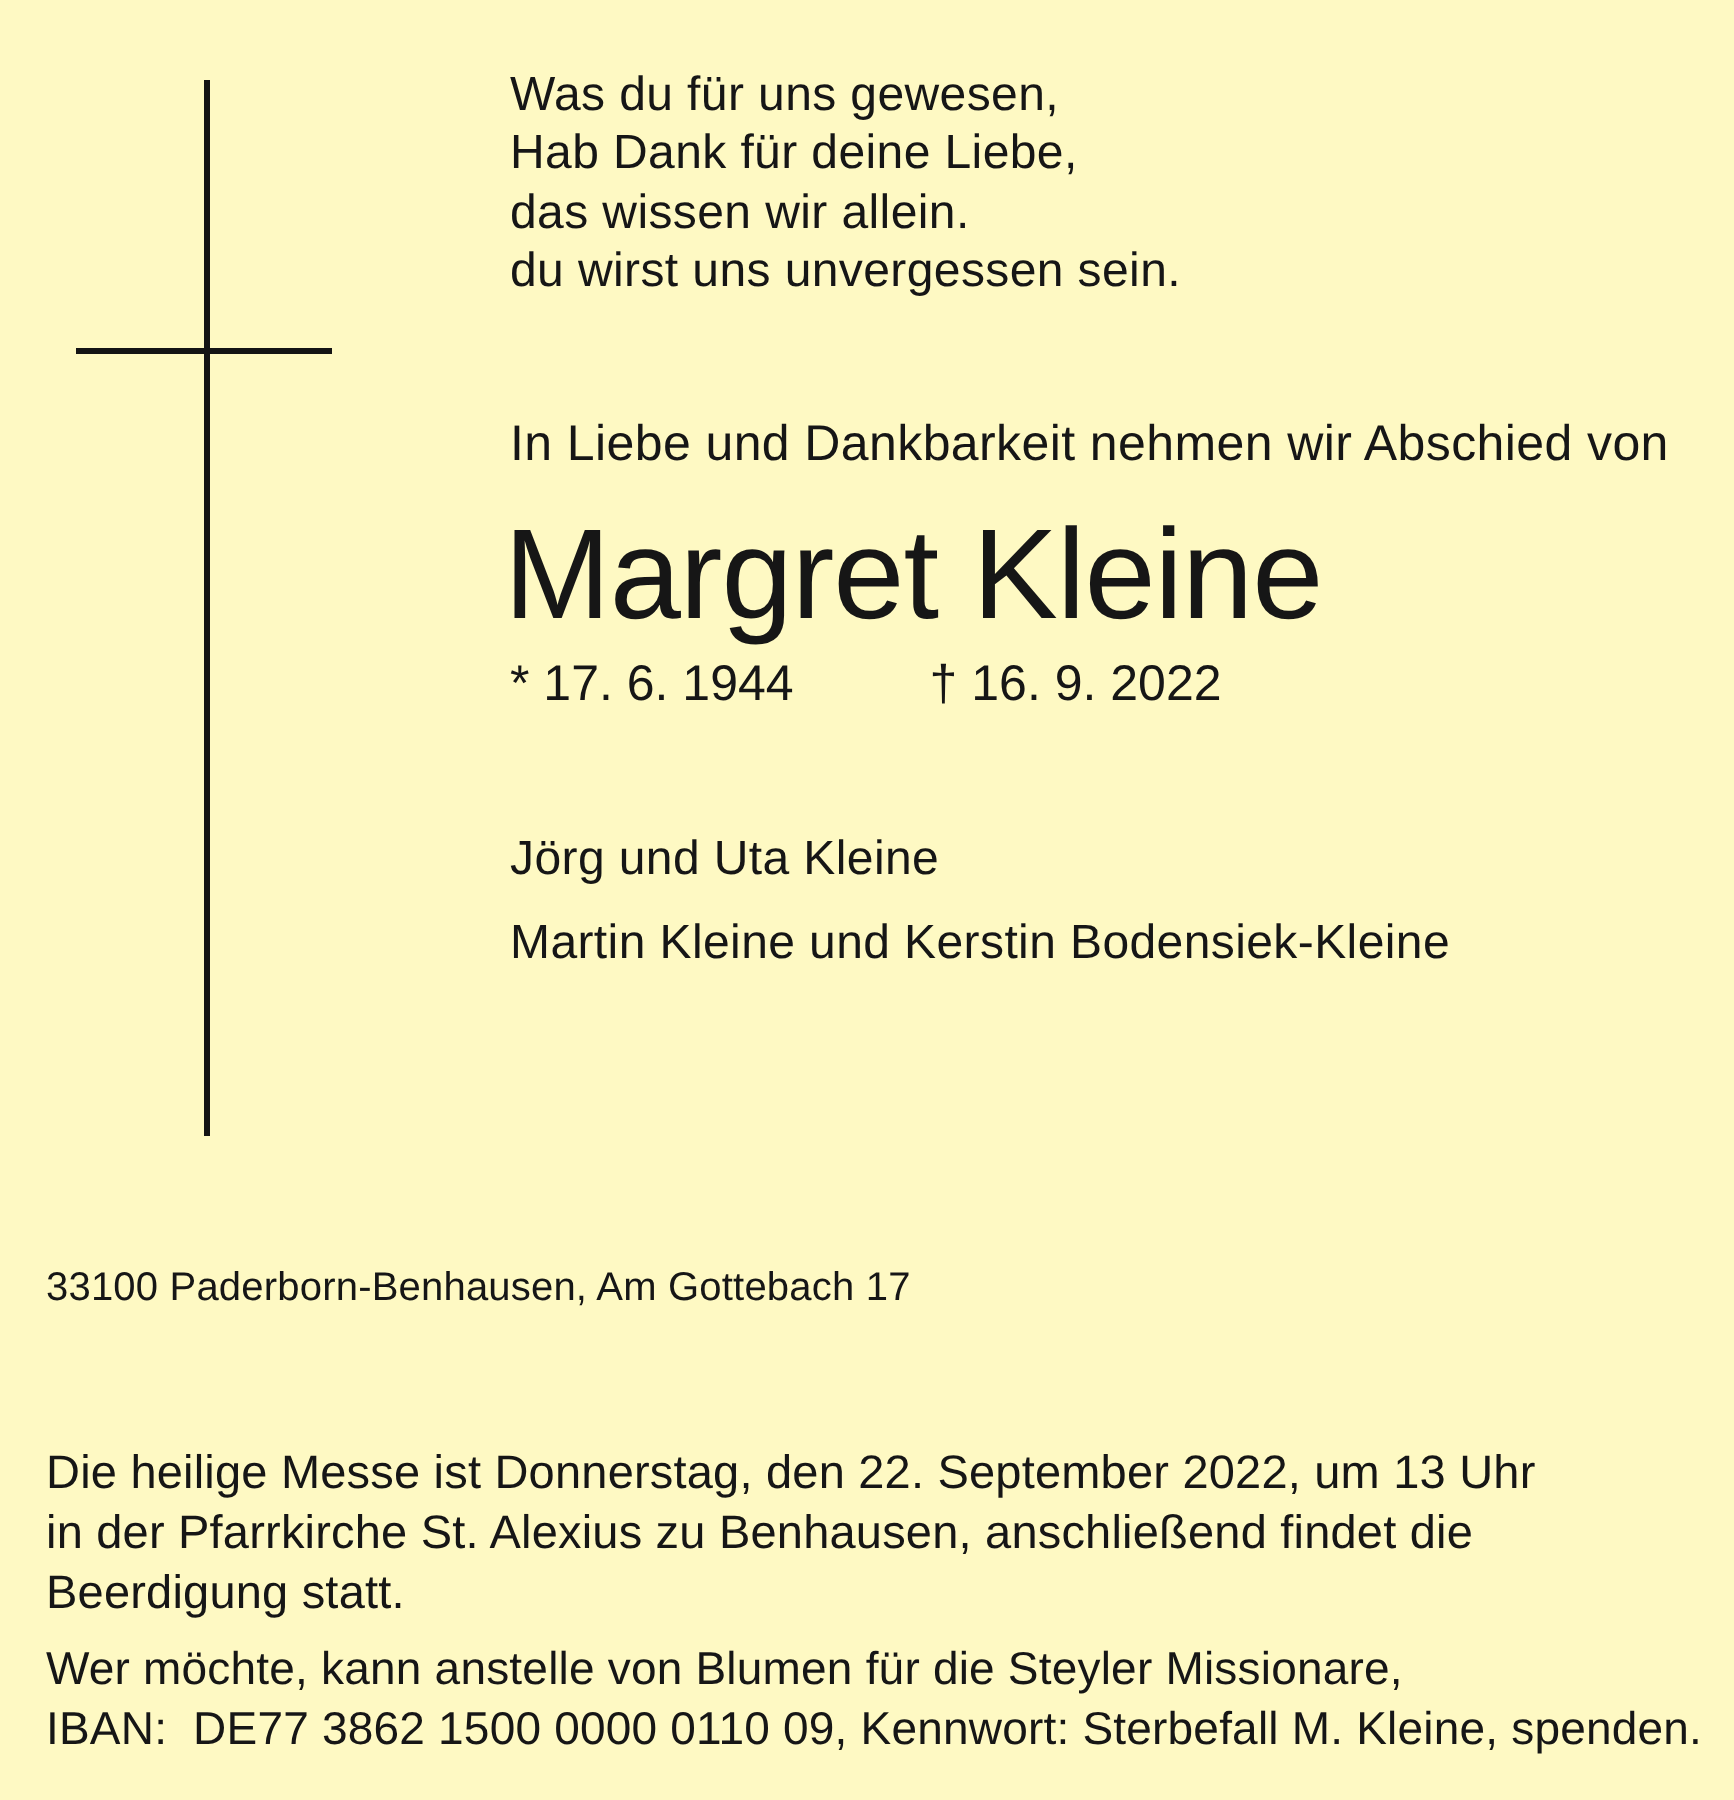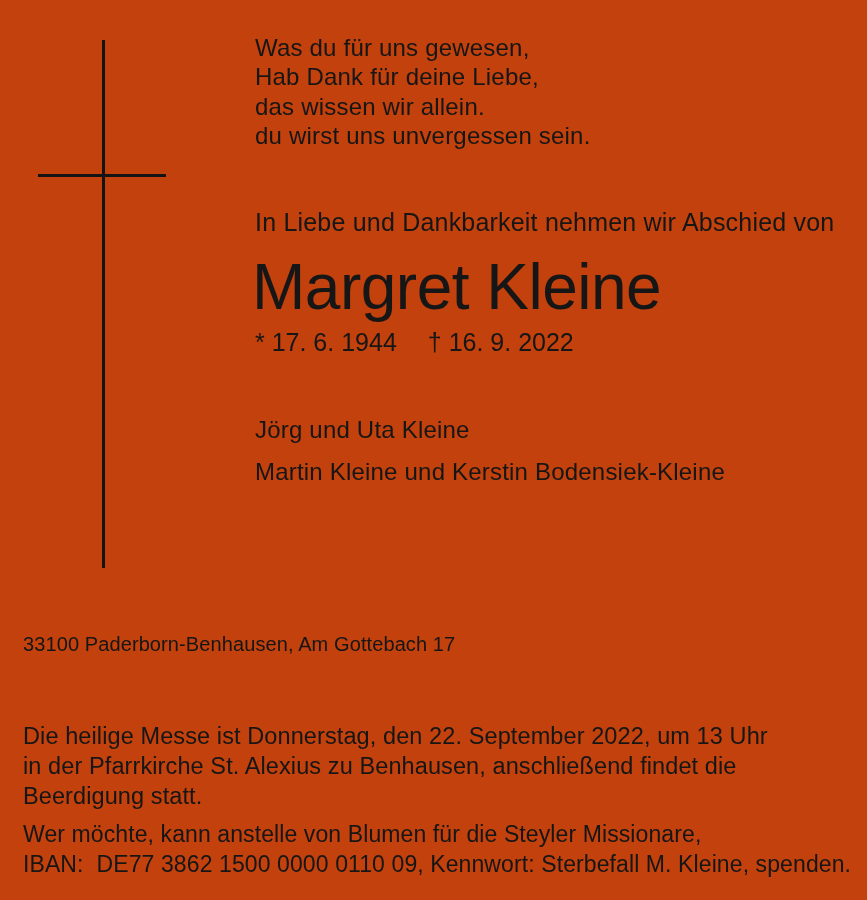--- a/index.html
+++ b/index.html
@@ -4,21 +4,21 @@
 <style>
   html, body {
     margin: 0;
     padding: 0;
     background: #ffffff;
   }
   .page {
     position: relative;
     width: 867px;
     height: 900px;
-    background: #c2410c;
+    background: #fef9c3;
     color: #161616;
     font-family: "Liberation Sans", sans-serif;
     overflow: hidden;
   }
   .line { white-space: pre-wrap; }
 
   
   .cross-v {
     position: absolute;
     left: 102px;
@@ -60,21 +60,21 @@
     font-size: 64px;
     font-weight: 400;
     letter-spacing: -0.5px;
   }
   .dates {
     position: absolute;
     left: 255px;
     top: 328px;
     font-size: 25px;
   }
-  .dates .death { margin-left: 31px; }
+  .dates .death { margin-left: 68px; }
   .mourner-1 {
     position: absolute;
     left: 255px;
     top: 416px;
     font-size: 24px;
     letter-spacing: 0.2px;
   }
   .mourner-2 {
     position: absolute;
     left: 255px;

